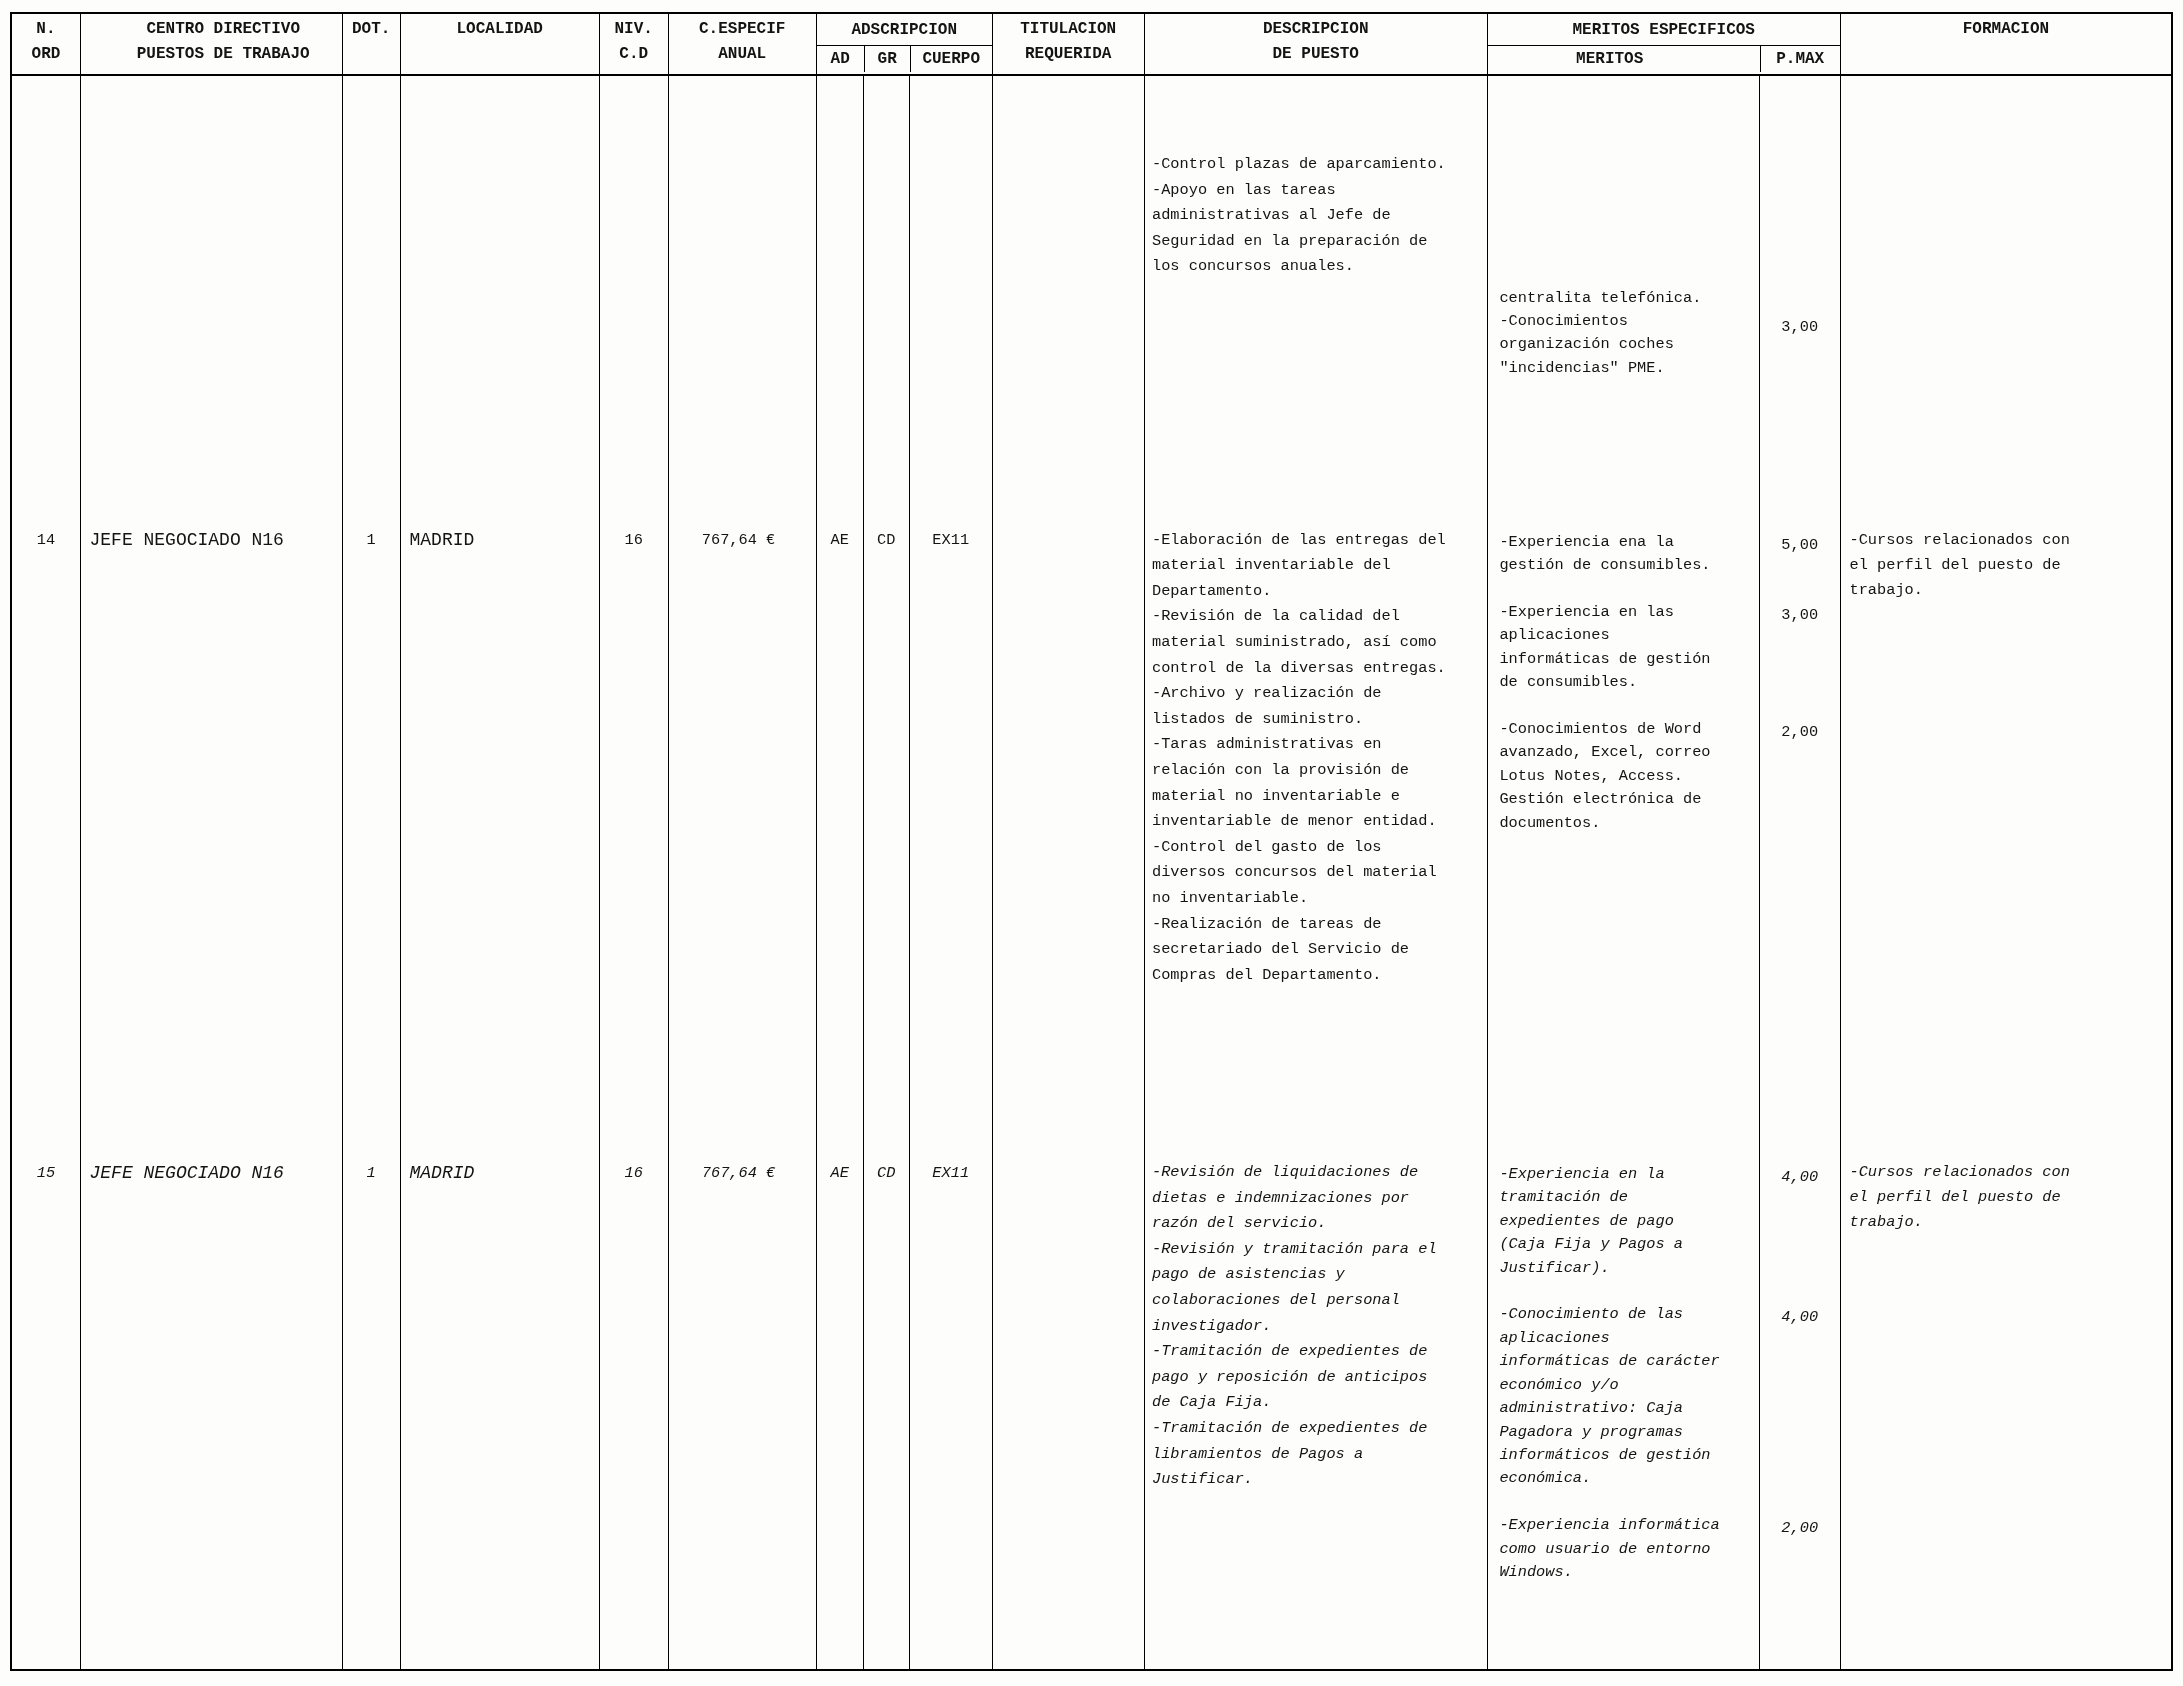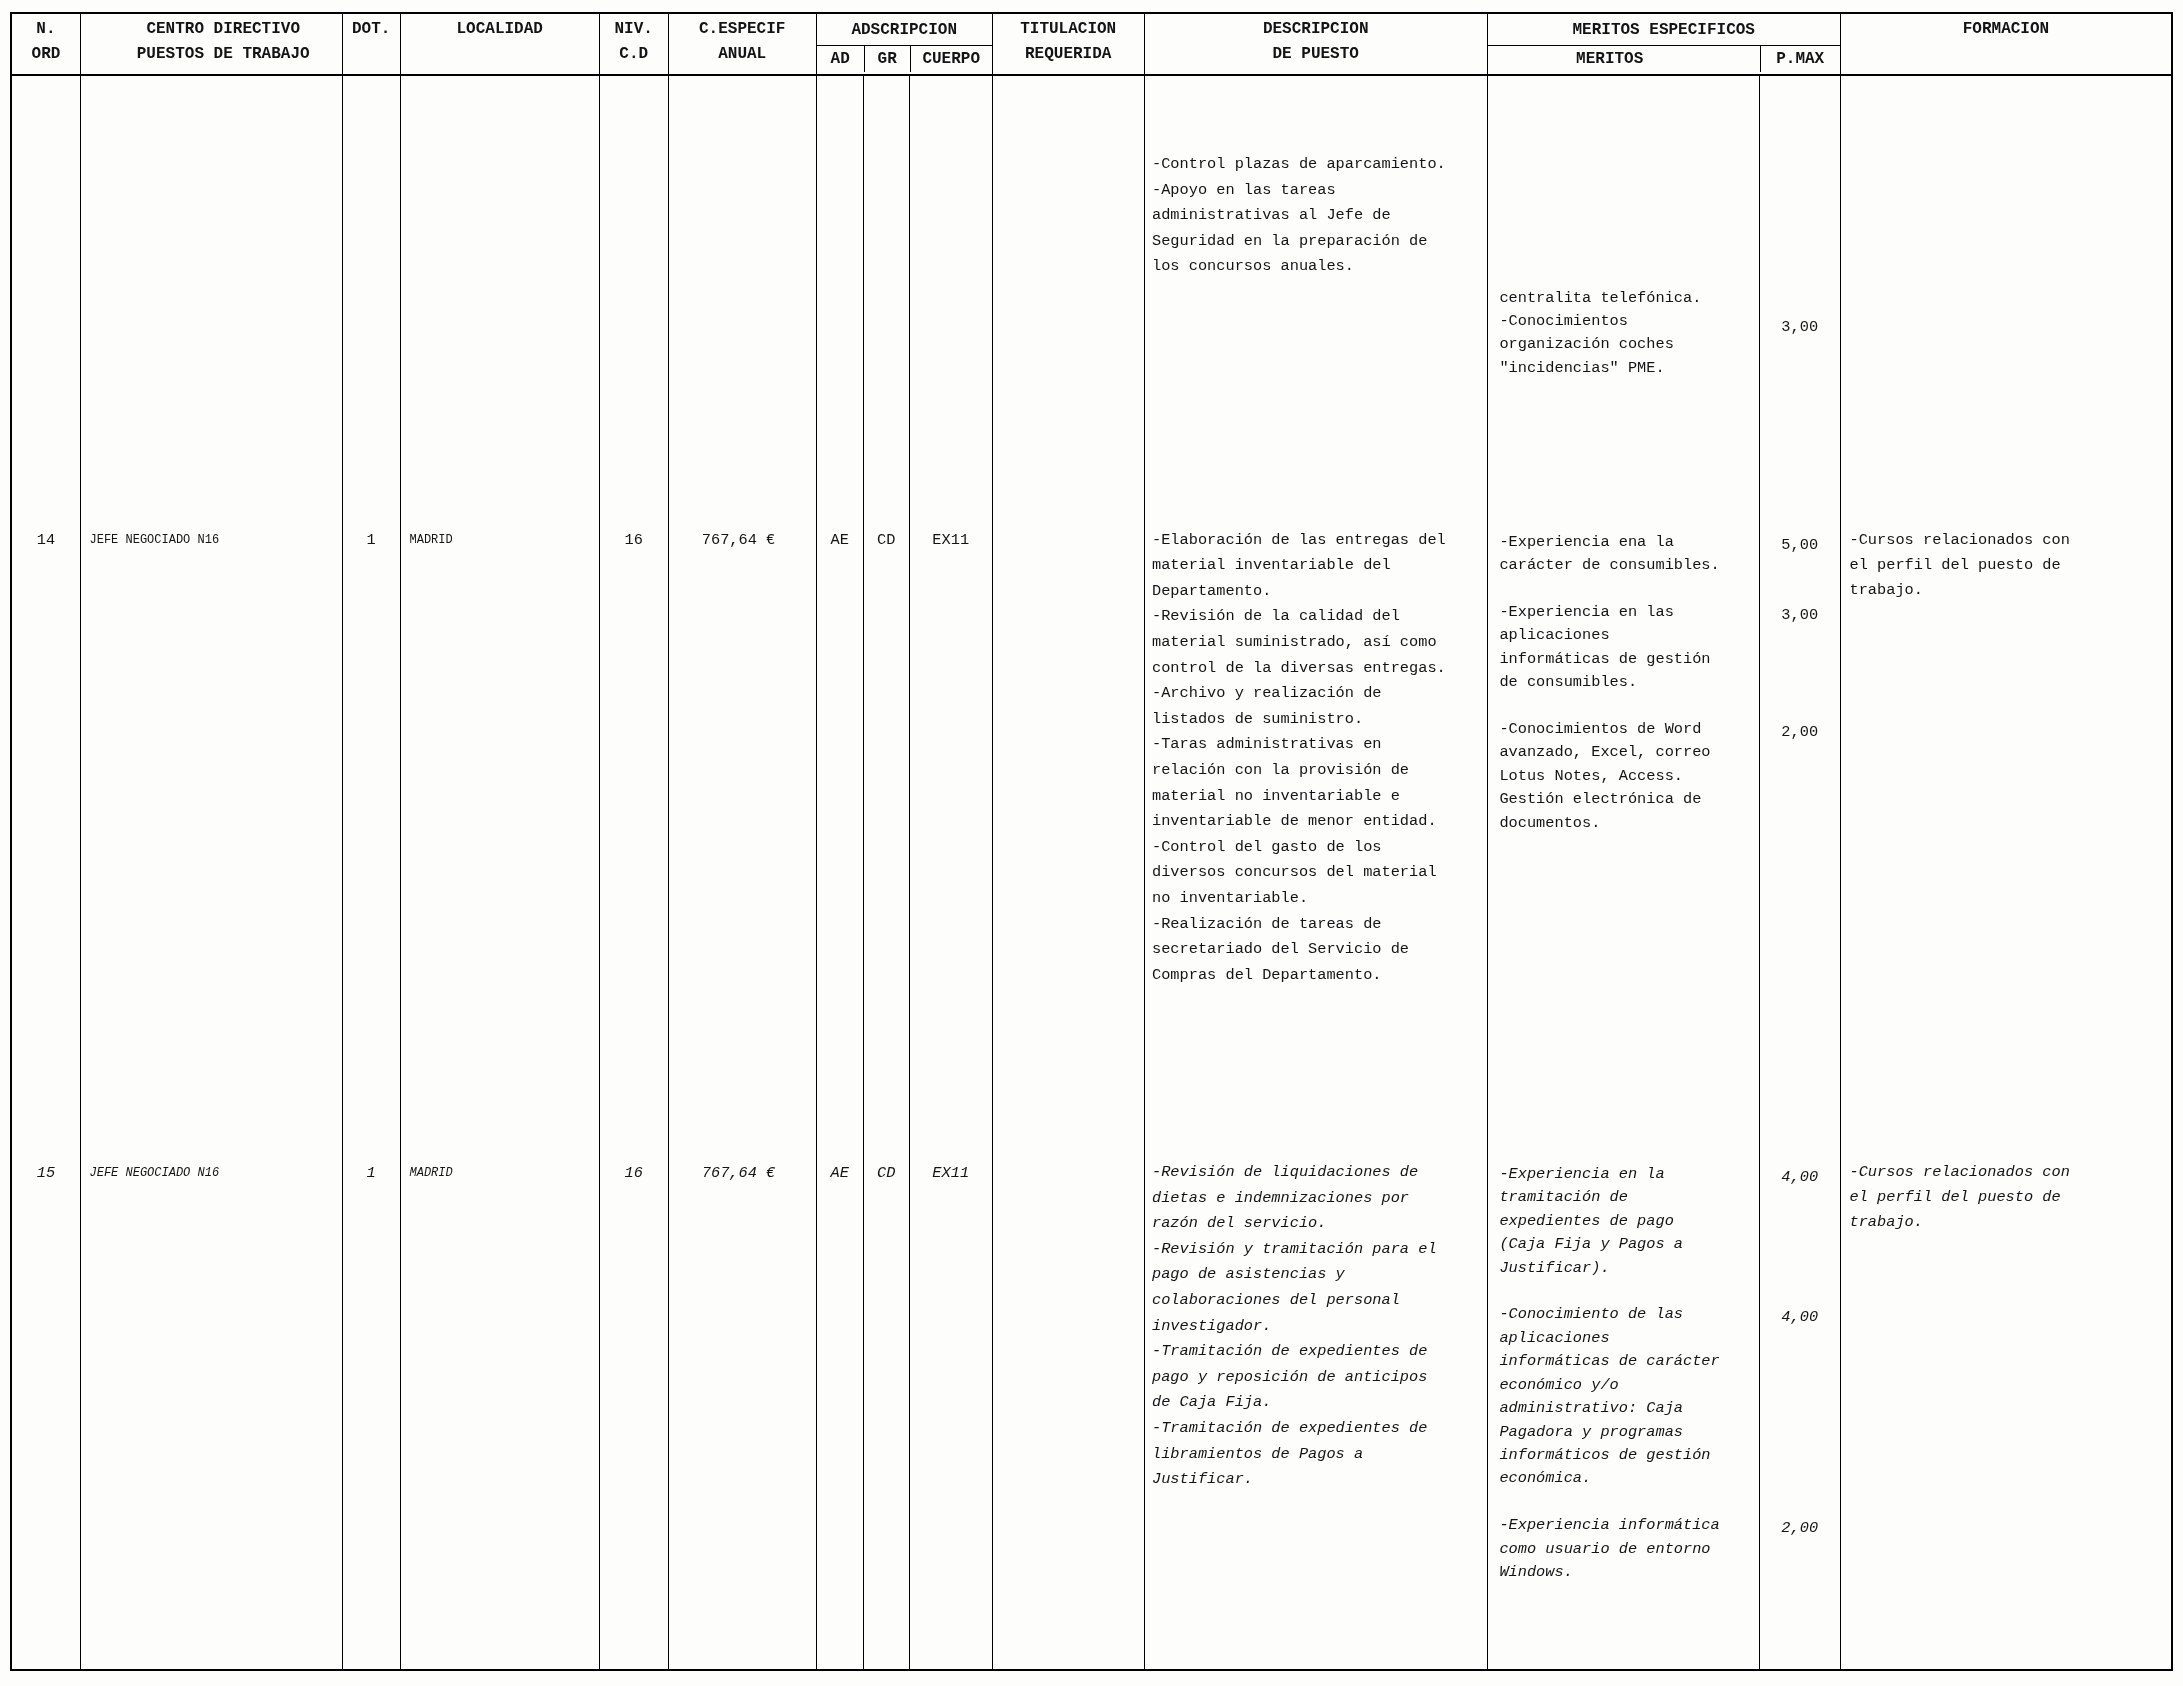--- a/index.html
+++ b/index.html
@@ -39,21 +39,21 @@
   .group-sub span + span{border-left:1.5px solid #000;}
   .group-sub2{display:grid;grid-template-columns:1fr 80px;gap:28px;}
   .group-sub2 span{line-height:26px;text-align:center;}
   .group-sub2 span + span{border-left:1.5px solid #000;}
   
   tr.r0{height:443px;}
   tr.r1{height:627px;}
   tr.r2{height:511px;font-style:italic;}
   td{font-size:15.3px;line-height:22px;}
   td.cnum{text-align:center;padding-top:7.3px;}
-  td.ctext{text-align:left;padding:7.3px 4.4px 0 8.8px;font-size:12px;}
+  td.ctext{text-align:left;padding:7.3px 4.4px 0 8.8px;font-size:18px;}
   td.cright{text-align:center;padding:7.3px 7.3px 0 0;margin-left:16px;}
   td.desc{
     text-align:left;padding:5.8px 5.8px 0 7.3px;
     white-space:pre-line;font-size:15.3px;line-height:25.6px;
   }
   td.form{
     text-align:left;padding:5.8px 5.8px 0 8.8px;
     white-space:pre-line;font-size:15.3px;line-height:25px;
   }
   td.mer-wrap{position:relative;padding:0;}
@@ -213,21 +213,21 @@
 diversos concursos del material
 no inventariable.
 -Realización de tareas de
 secretariado del Servicio de
 Compras del Departamento.</td>
       <td class="mer-wrap" colspan="2">
         <div class="mer-divider"></div>
         <div class="mer-items">
           <div class="merit">
             <div class="mtext">-Experiencia ena la
-carácter de consumibles.</div>
+gestión de consumibles.</div>
             <div class="mpmax">5,00</div>
           </div>
           <div class="merit">
             <div class="mtext">-Experiencia en las
 aplicaciones
 informáticas de gestión
 de consumibles.</div>
             <div class="mpmax">3,00</div>
           </div>
           <div class="merit">

